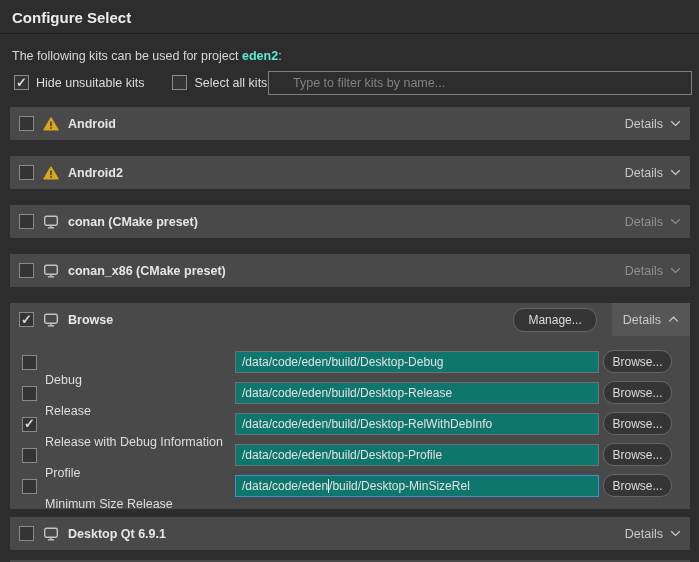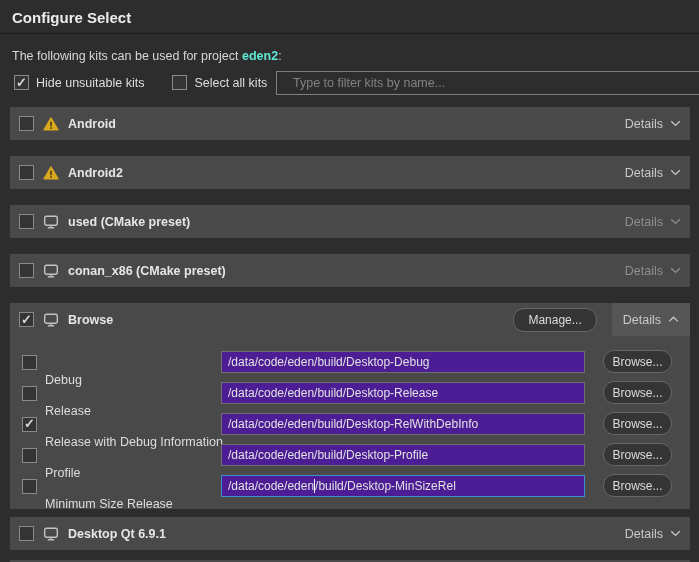--- a/index.html
+++ b/index.html
@@ -17,23 +17,23 @@
   .filter-bar { position:absolute; left:14px; top:75px; display:flex; align-items:center; }
   .cb {
     width:15px; height:15px; flex:0 0 15px; border:1px solid #8a8a8a; background:#343434;
     display:inline-flex; align-items:center; justify-content:center; cursor:default;
   }
   .cb .check { color:#d6d6d6; font-size:13px; font-weight:bold; line-height:1; margin-top:-1px; }
   .cb-label { margin:0 0 0 7px; color:#dedede; }
   .gap { width:28px; }
 
   .filter-input {
-    position:absolute; left:276px; top:71px; width:424px; height:24px;
+    position:absolute; left:268px; top:71px; width:424px; height:24px;
     background:#2d2d2d; border:1px solid #7f7f7f; color:#e0e0e0;
-    font-family:"Liberation Sans", sans-serif; font-size:12.5px; padding:0 16px; outline:none;
+    font-family:"Liberation Sans", sans-serif; font-size:12.5px; padding:0 24px; outline:none;
   }
   .filter-input::placeholder { color:#828282; }
 
   .kit-row {
     position:absolute; left:10px; width:680px; height:33px; background:#494949;
     display:flex; align-items:center; padding:0 9px;
   }
   .kit-name { font-weight:bold; color:#e6e6e6; margin-left:9px; }
   .kit-icon { margin-left:9px; display:inline-flex; }
   .details {
@@ -51,22 +51,22 @@
   .btn {
     background:#353535; border:1px solid #666666; border-radius:11px; color:#dcdcdc;
     font-family:"Liberation Sans", sans-serif; font-size:12px;
     display:inline-flex; align-items:center; justify-content:center; cursor:default;
   }
   .manage-btn { margin-left:auto; height:24px; padding:0 14px; margin-right:9px; }
 
   .cfg-row { position:absolute; left:0; width:680px; height:24px; display:flex; align-items:center; padding-left:12px; }
   .cfg-label { margin-left:8px; color:#dedede;margin-top:36px; }
   .path-input {
-    position:absolute; left:211px; top:1px; width:364px; height:22px;
-    background:#4c1d95; border:1px solid #6f6f6f; color:#e2e2e2;
+    position:absolute; left:225px; top:1px; width:364px; height:22px;
+    background:#0f766e; border:1px solid #6f6f6f; color:#e2e2e2;
     font-family:"Liberation Sans", sans-serif; font-size:12px; padding:0 6px; outline:none;
   }
   .path-input.divbox { display:flex; align-items:center; white-space:pre; }
   .path-input.focused { border:1px solid #3f8fd0; }
   .caret { width:1px; height:14px; background:#f2f2f2; }
   .browse-btn { position:absolute; left:593px; top:0; width:69px; height:23px; }
 
   .kit-row-partial { position:absolute; left:10px; top:560px; width:680px; height:2px; background:#494949; }
 </style>
 </head>
@@ -128,21 +128,21 @@
 
   <div class="kit-row" style="top:205px">
     <span class="cb"></span>
     <span class="kit-icon">
       <svg width="16" height="14" viewBox="0 0 16 14">
           <rect x="1.7" y="1.2" width="12.6" height="9" rx="1.6" fill="none" stroke="#c4c4c4" stroke-width="1.4"></rect>
           <line x1="8" y1="10.6" x2="8" y2="12.2" stroke="#c4c4c4" stroke-width="1.4"></line>
           <line x1="4.8" y1="12.8" x2="11.2" y2="12.8" stroke="#c4c4c4" stroke-width="1.4"></line>
         </svg>
     </span>
-    <span class="kit-name">used (CMake preset)</span>
+    <span class="kit-name">conan (CMake preset)</span>
     <span class="details dimmed">
       <span>Details</span>
       <svg class="chev" width="11" height="7" viewBox="0 0 11 7">
           <path d="M1.2 1.2 L5.5 5.4 L9.8 1.2" fill="none" stroke="currentColor" stroke-width="1.3"></path>
         </svg>
     </span>
   </div>
 
   <div class="kit-row" style="top:254px">
     <span class="cb"></span>

